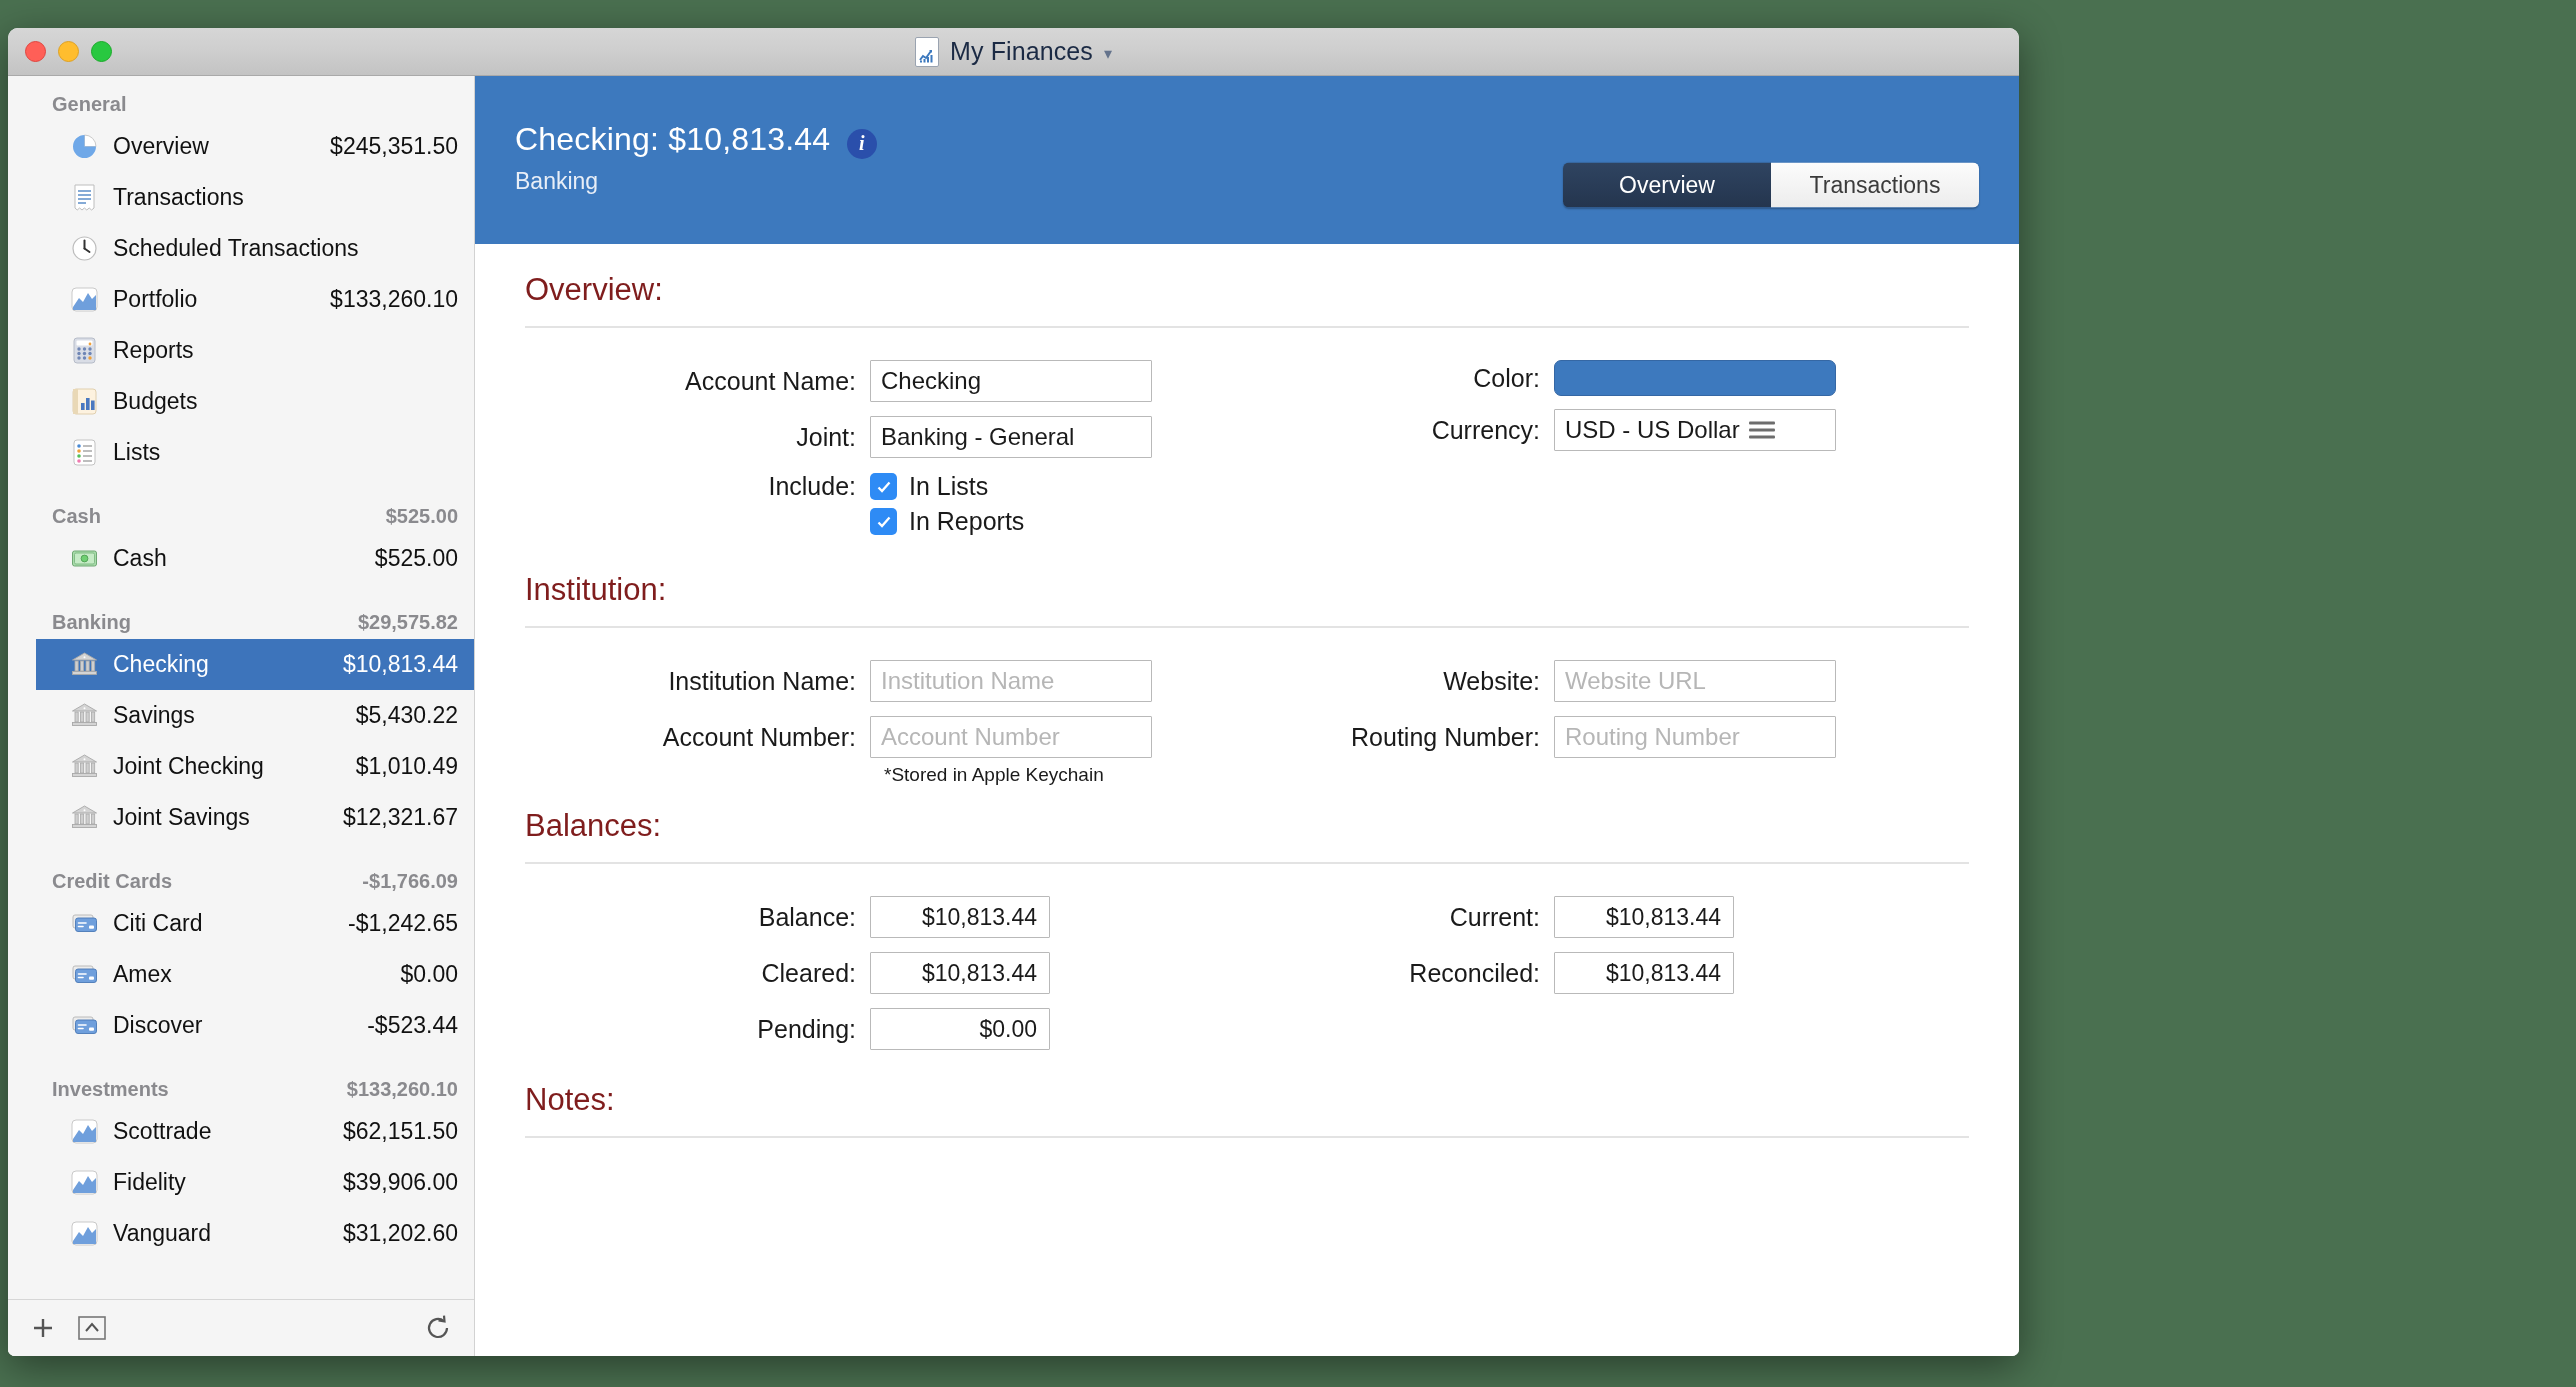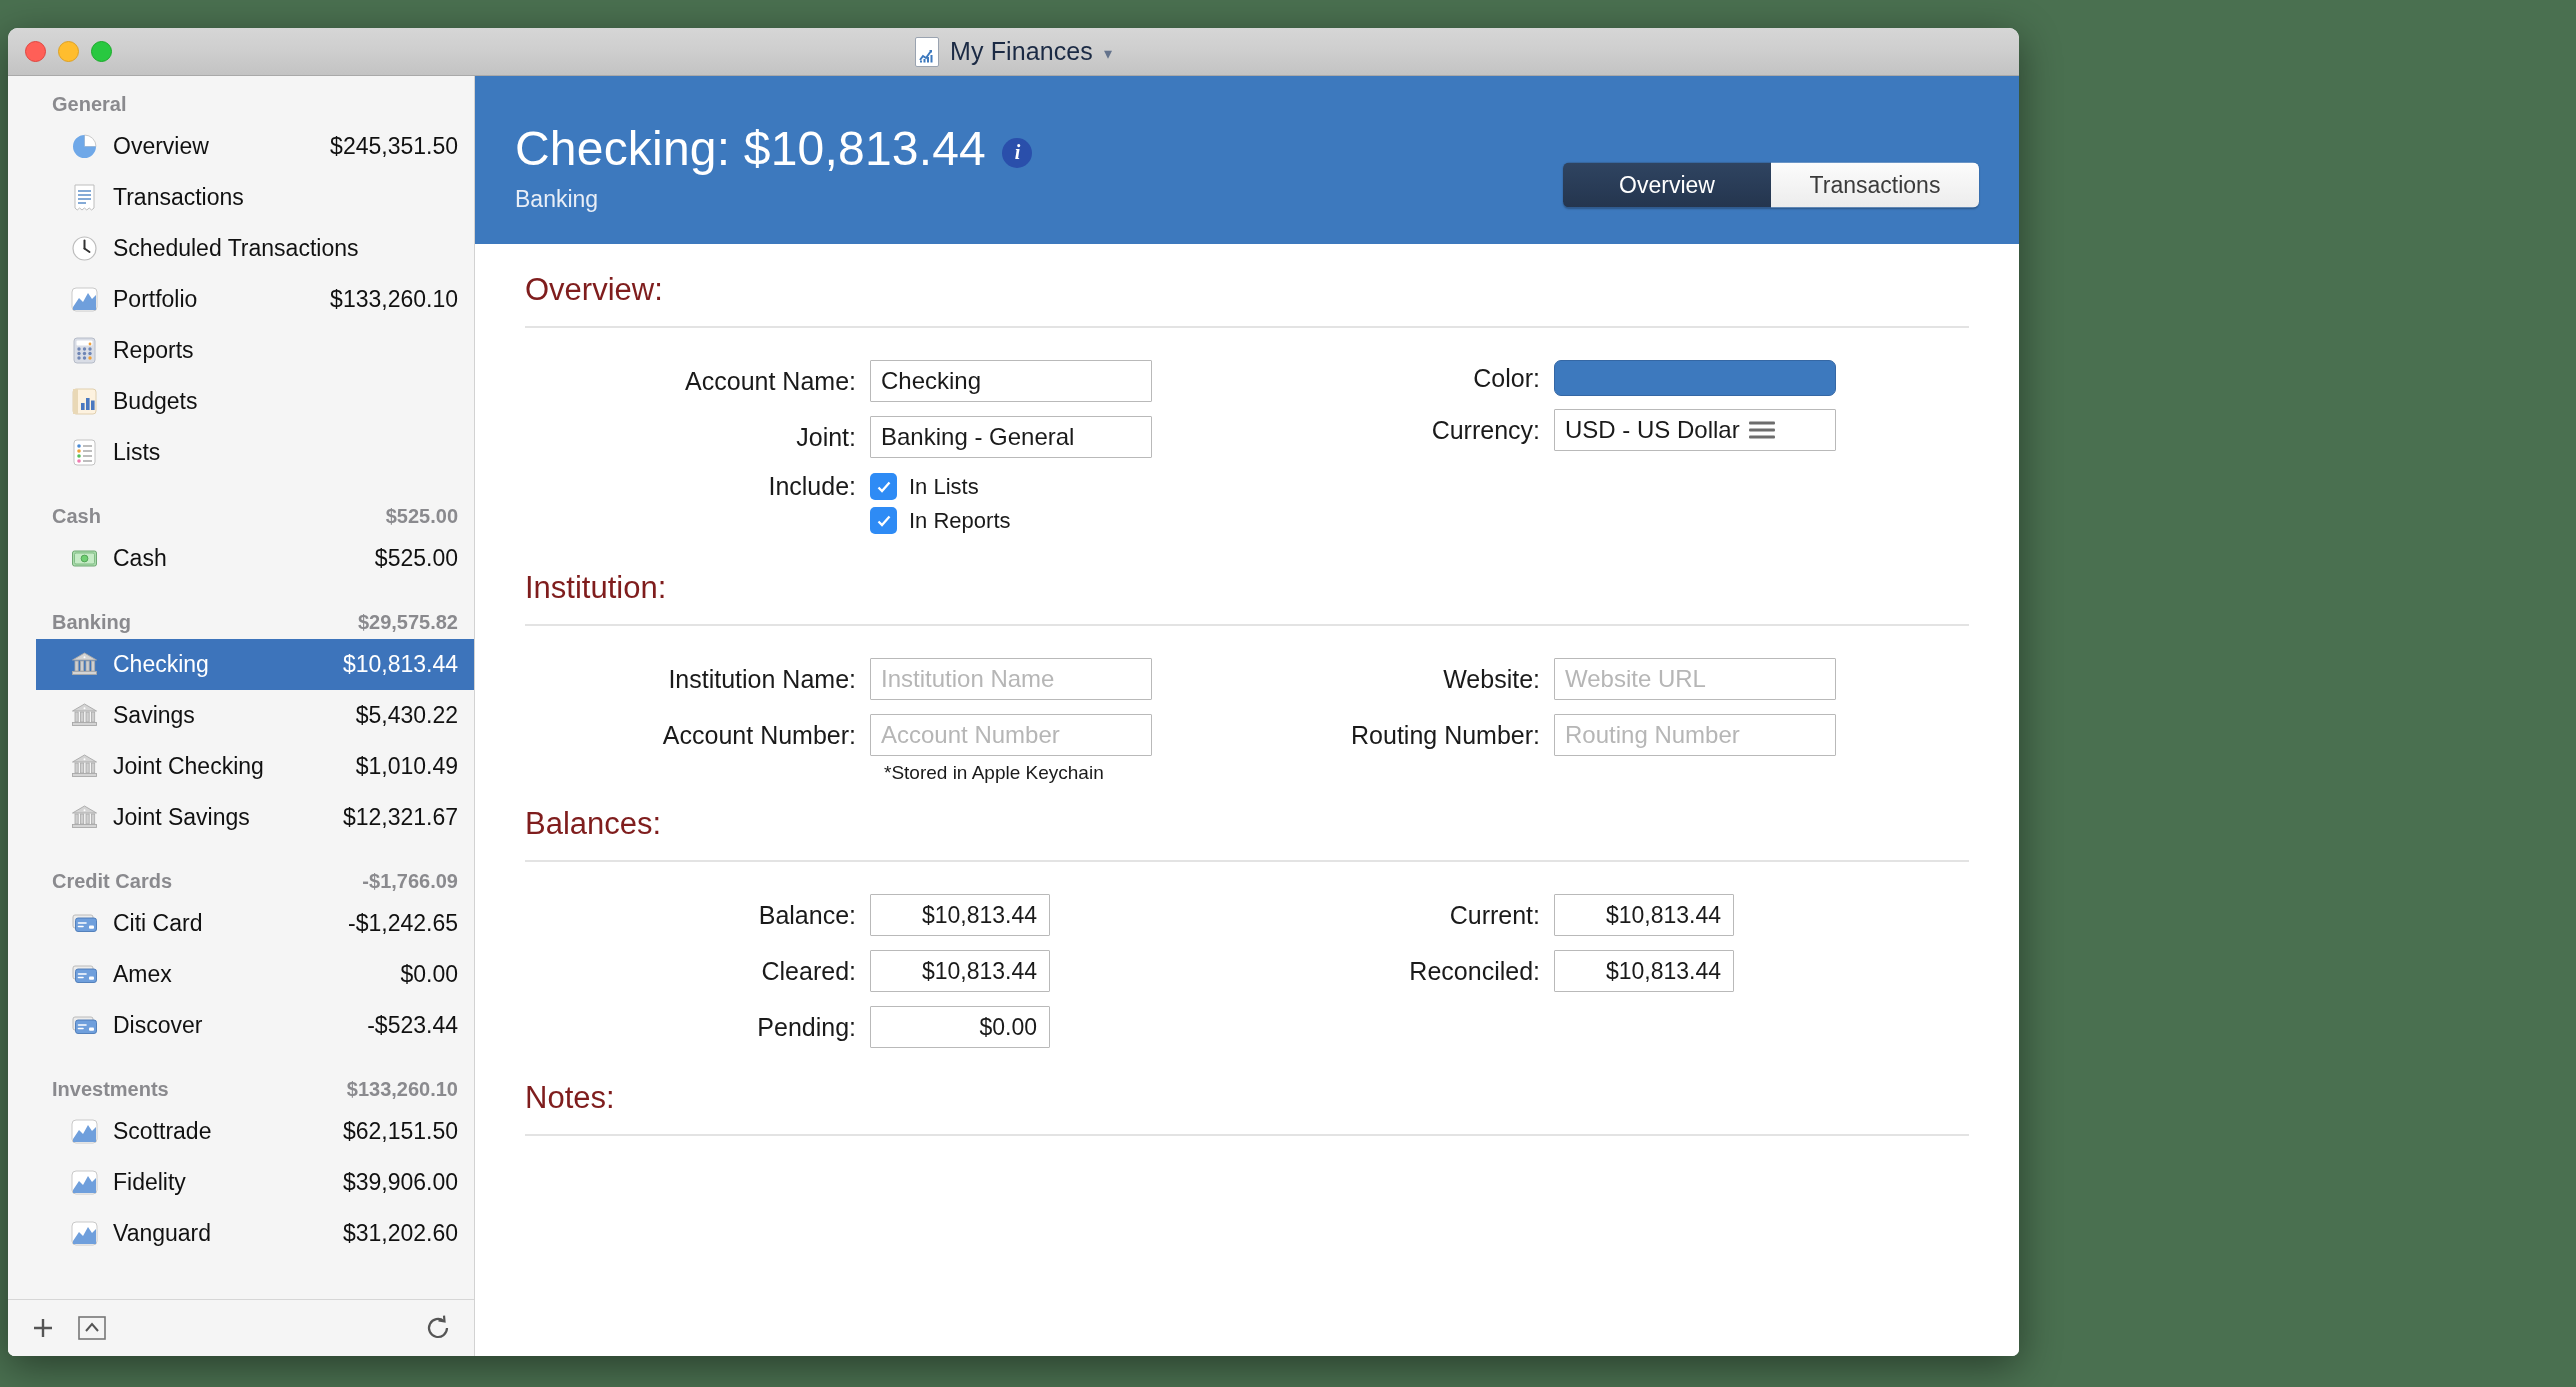--- a/index.html
+++ b/index.html
@@ -102,21 +102,21 @@
   #main { flex: 1; background: #ffffff; display: flex; flex-direction: column; min-width: 0; }
 
   #header {
     flex: 0 0 168px; height: 168px;
     background: #3d79be;
     position: relative;
     padding: 0 40px;
   }
   #header-left { position: absolute; left: 40px; top: 45px; }
   #acct-title {
-    font-size: 48px; color: #fff; font-weight: 400; letter-spacing: 0.2px;
+    font-size: 32px; color: #fff; font-weight: 400; letter-spacing: 0.2px;
     display: inline-block; vertical-align: middle;
   }
   #info-badge {
     display: inline-flex; align-items: center; justify-content: center;
     width: 30px; height: 30px; border-radius: 50%;
     background: #2a4fab; color: #fff;
     font-size: 20px; font-style: italic; font-family: "Liberation Serif", serif;
     font-weight: bold;
     margin-left: 12px; vertical-align: middle;
     position: relative; top: 4px;
@@ -186,21 +186,21 @@
   }
   .currency .hamb i { display: block; height: 3px; background: #6d6d6d; border-radius: 1px; }
 
   .cbrow { display: flex; align-items: center; gap: 12px; }
   .cbox {
     width: 27px; height: 27px; border-radius: 5px;
     background: #2e8bf5; display: flex; align-items: center; justify-content: center;
     flex: 0 0 27px;
   }
   .cbox svg { display: block; }
-  .cbtext { font-size: 22px; color: #1a1a1a; }
+  .cbtext { font-size: 25px; color: #1a1a1a; }
 
   .keychain {
     font-size: 19px; color: #1a1a1a; margin-left: 359px; margin-top: 2px;
   }
 
   
   .ic-svg { display:block; width:29px; height:29px; }
 </style>
 </head>
 <body>

